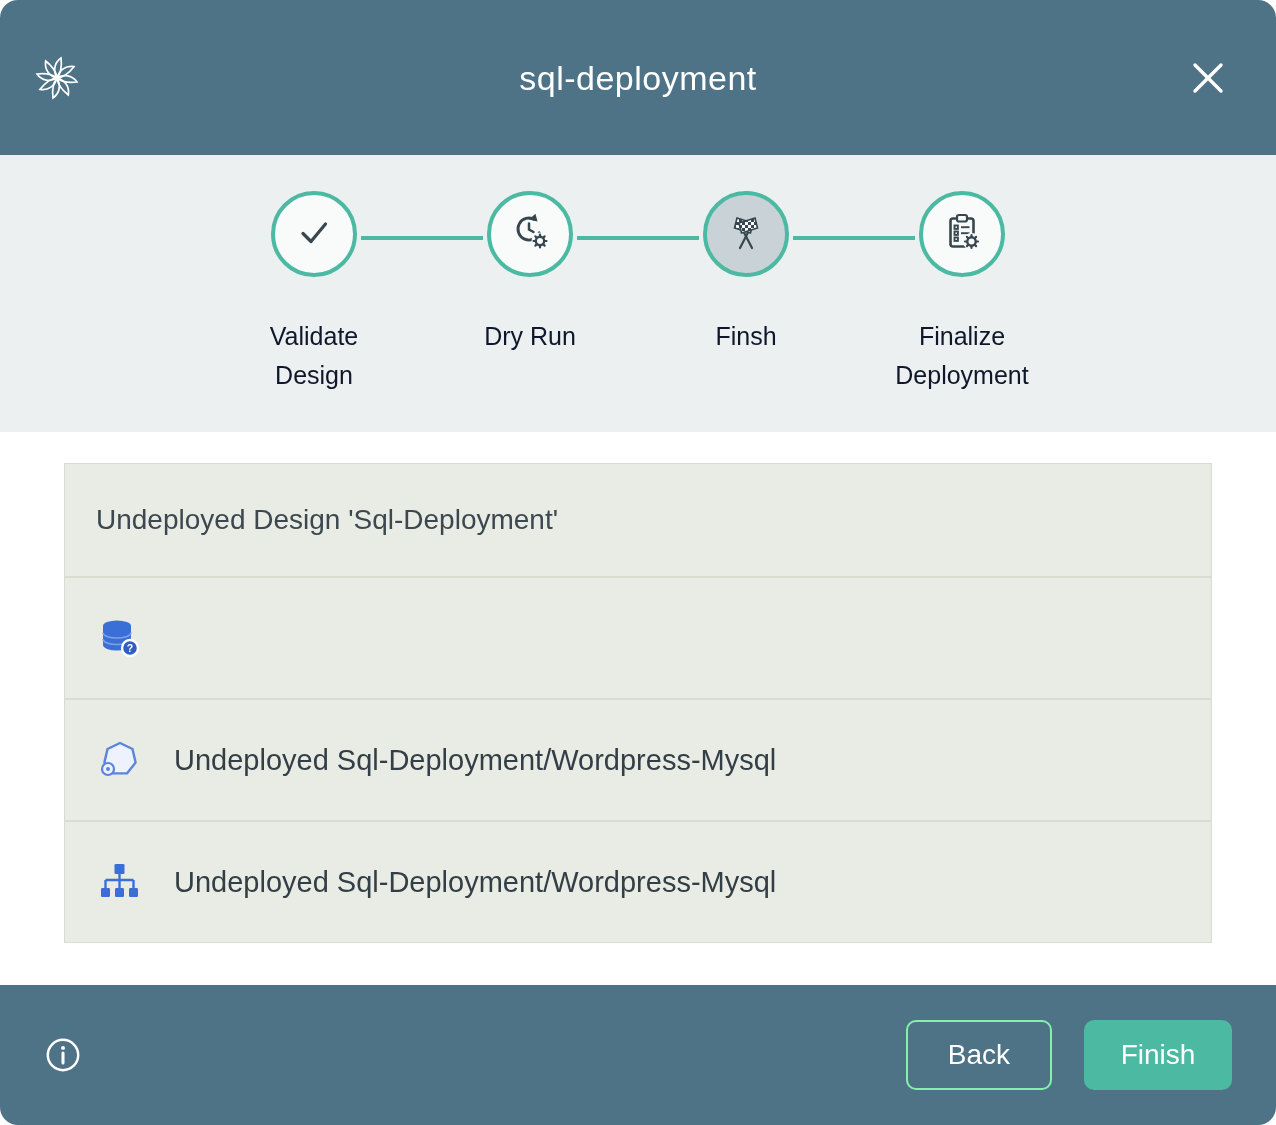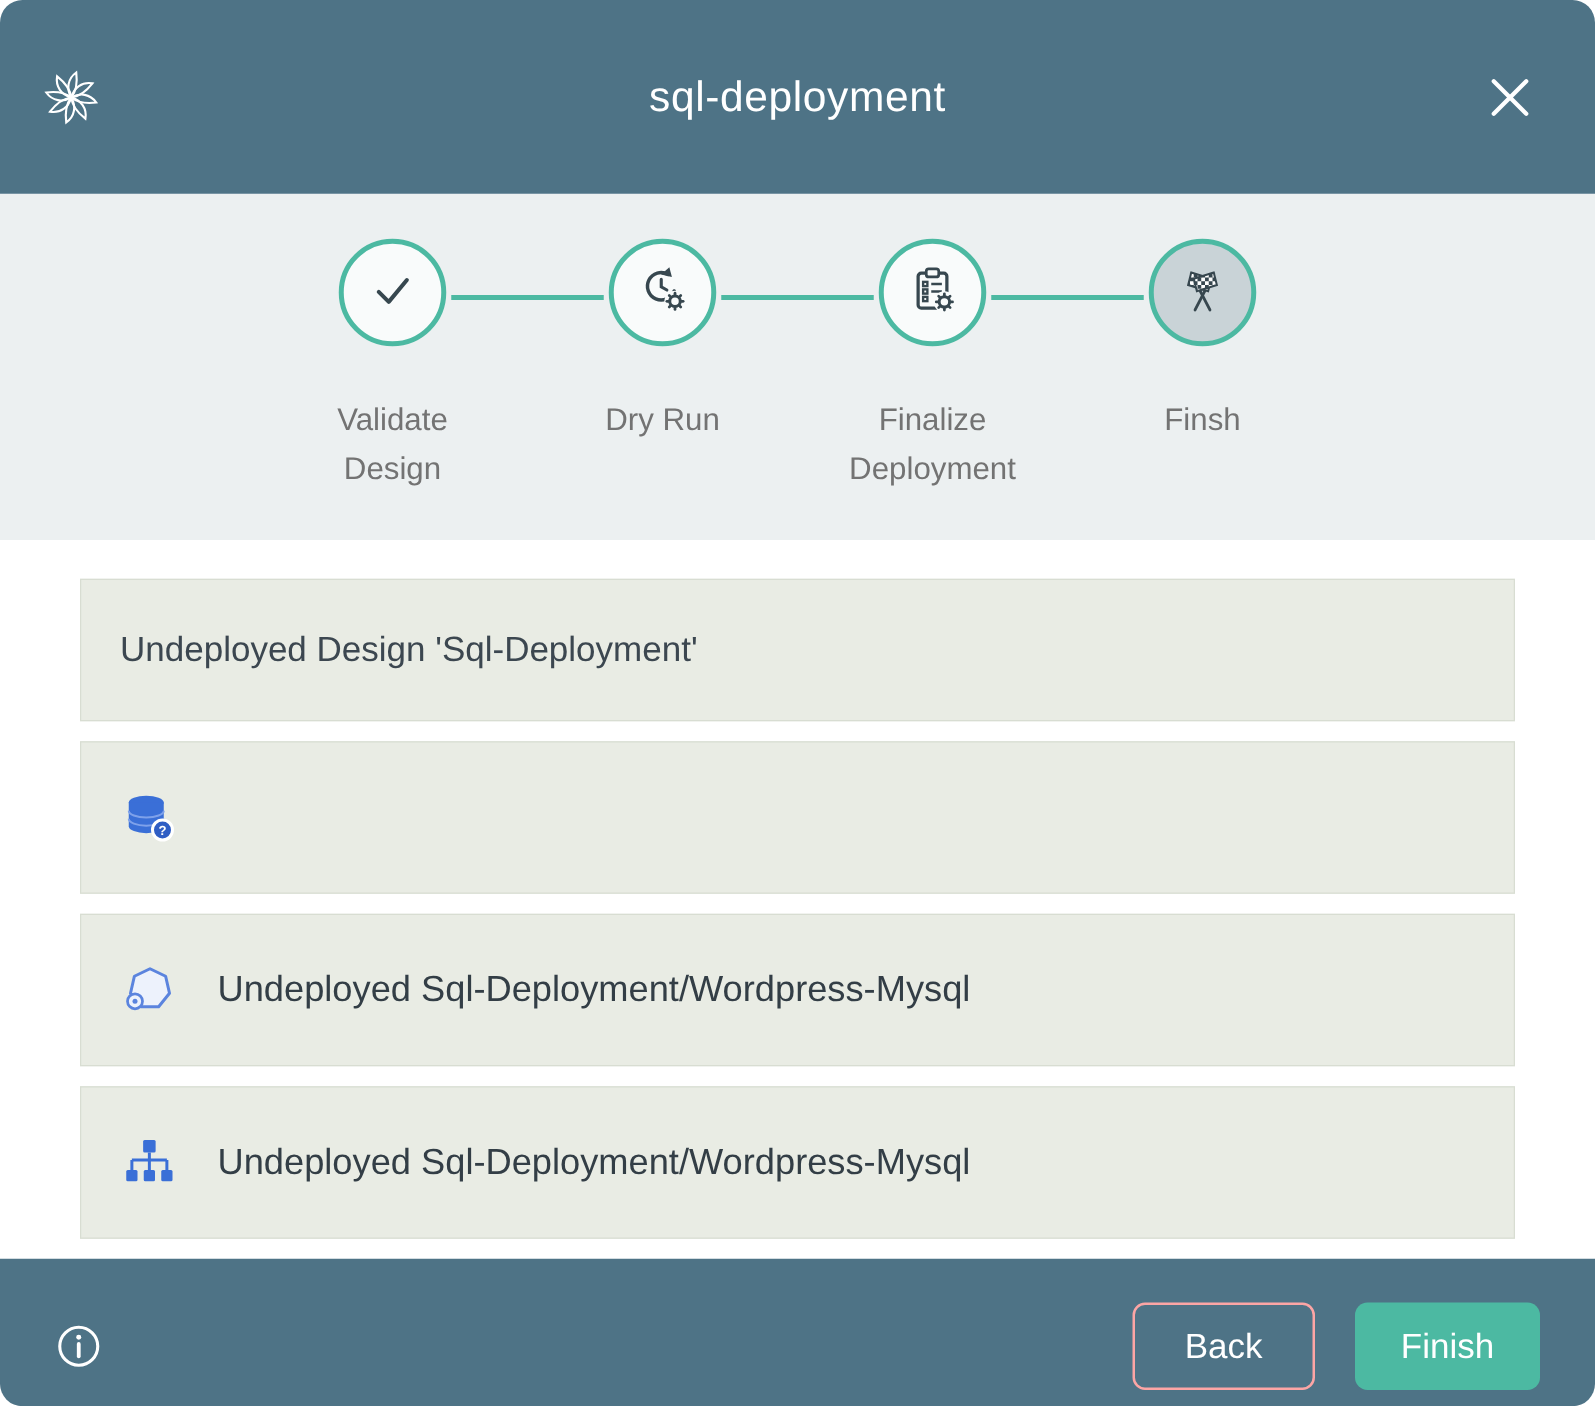--- a/index.html
+++ b/index.html
@@ -65,32 +65,32 @@
   .circle{
     width:86px;height:86px;border-radius:50%;
     border:4px solid var(--accent);
     background:var(--circle_fill);
     display:flex;align-items:center;justify-content:center;
     position:relative;z-index:1;cursor:pointer;
   }
   .step.active .circle{background:var(--active_circle_fill);}
   .step-label{
     margin-top:40px;max-width:172px;
-    font-size:25px;line-height:1.55;color:#737373;text-align:center;
+    font-size:25px;line-height:1.55;color:#0f172a;text-align:center;
   }
   .glyph{color:var(--icon_dark);}
   
   .content{
     flex:1;background:#fff;
     padding:31px 64px 0;
   }
   .panel-row{
     background:var(--row_bg);
     border:1px solid var(--row_border);
-    margin-bottom:16px;
+    margin-bottom:0;
     display:flex;align-items:center;
     padding:0 31px;
   }
   .panel-row.title-row{height:114px;font-size:28px;color:#3c4750;}
   .panel-row.item-row{height:122px;font-size:29px;color:#333e46;}
   .row-icon{
     width:46px;height:46px;margin-right:32px;
     display:flex;align-items:center;justify-content:center;flex:0 0 46px;
   }
   
@@ -102,21 +102,21 @@
   }
   .info-btn{background:none;border:none;padding:0;cursor:pointer;line-height:0;}
   .spacer{flex:1;}
   .btn{
     height:70px;border-radius:10px;
     font-family:inherit;font-size:28px;color:#fff;
     cursor:pointer;
   }
   .btn-back{
     min-width:135px;padding:0 40px;
-    background:transparent;border:2px solid #fca5a5;
+    background:transparent;border:2px solid #86efac;
   }
   .btn-finish{
     min-width:148px;padding:0 36px;margin-left:32px;
     background:var(--accent);border:none;
   }
 </style>
 </head>
 <body>
 
 <div class="modal">
@@ -178,20 +178,43 @@
               <line x1="37" y1="31" x2="38.5" y2="31"></line>
               <line x1="27.4" y1="26.4" x2="28.5" y2="27.5"></line>
               <line x1="35.5" y1="34.5" x2="36.6" y2="35.6"></line>
               <line x1="27.4" y1="35.6" x2="28.5" y2="34.5"></line>
               <line x1="35.5" y1="27.5" x2="36.6" y2="26.4"></line>
             </g>
           </svg>
         </span>
       </div>
       <div class="step-label">Dry Run</div>
+    </div>
+
+    <div class="step active">
+      <div class="circle">
+        <span>
+          <svg width="44" height="44" viewBox="0 0 44 44" class="glyph">
+            <defs>
+              <pattern id="chk" width="6" height="6" patternUnits="userSpaceOnUse">
+                <rect width="6" height="6" fill="#fdfdfd"></rect>
+                <rect width="3" height="3" fill="#37474f"></rect>
+                <rect x="3" y="3" width="3" height="3" fill="#37474f"></rect>
+              </pattern>
+            </defs>
+            <g stroke="currentColor" stroke-width="2.2" stroke-linecap="round">
+              <line x1="13" y1="9" x2="28" y2="38"></line>
+              <line x1="31" y1="9" x2="16" y2="38"></line>
+            </g>
+            <polygon points="13,8 29,13 26.5,23 10.5,18" fill="url(#chk)" stroke="currentColor" stroke-width="1.6"></polygon>
+            <polygon points="31,8 15,13 17.5,23 33.5,18" fill="url(#chk)" stroke="currentColor" stroke-width="1.6"></polygon>
+          </svg>
+        </span>
+      </div>
+      <div class="step-label">Finsh</div>
     </div>
 
     <div class="step">
       <div class="circle">
         <span>
           <svg width="44" height="44" viewBox="0 0 44 44" class="glyph">
             <rect x="10.5" y="8.5" width="23" height="28" rx="2.5" fill="none" stroke="currentColor" stroke-width="2.6"></rect>
             <rect x="17" y="5" width="10" height="6.5" rx="2" style="fill:var(--circle_fill)" stroke="currentColor" stroke-width="2.2"></rect>
             <g stroke="currentColor" stroke-width="1.9" fill="none">
               <rect x="14.5" y="15.5" width="3.4" height="3.4"></rect>
@@ -211,43 +234,20 @@
               <line x1="35" y1="35" x2="36.1" y2="36.1"></line>
               <line x1="26.9" y1="36.1" x2="28" y2="35"></line>
               <line x1="35" y1="28" x2="36.1" y2="26.9"></line>
             </g>
           </svg>
         </span>
       </div>
       <div class="step-label">Finalize Deployment</div>
     </div>
 
-    <div class="step active">
-      <div class="circle">
-        <span>
-          <svg width="44" height="44" viewBox="0 0 44 44" class="glyph">
-            <defs>
-              <pattern id="chk" width="6" height="6" patternUnits="userSpaceOnUse">
-                <rect width="6" height="6" fill="#fdfdfd"></rect>
-                <rect width="3" height="3" fill="#37474f"></rect>
-                <rect x="3" y="3" width="3" height="3" fill="#37474f"></rect>
-              </pattern>
-            </defs>
-            <g stroke="currentColor" stroke-width="2.2" stroke-linecap="round">
-              <line x1="13" y1="9" x2="28" y2="38"></line>
-              <line x1="31" y1="9" x2="16" y2="38"></line>
-            </g>
-            <polygon points="13,8 29,13 26.5,23 10.5,18" fill="url(#chk)" stroke="currentColor" stroke-width="1.6"></polygon>
-            <polygon points="31,8 15,13 17.5,23 33.5,18" fill="url(#chk)" stroke="currentColor" stroke-width="1.6"></polygon>
-          </svg>
-        </span>
-      </div>
-      <div class="step-label">Finsh</div>
-    </div>
-
   </section>
 
   <section class="content">
 
     <div class="panel-row title-row">
       <span>Undeployed Design 'Sql-Deployment'</span>
     </div>
 
     <div class="panel-row item-row">
       <span class="row-icon">

